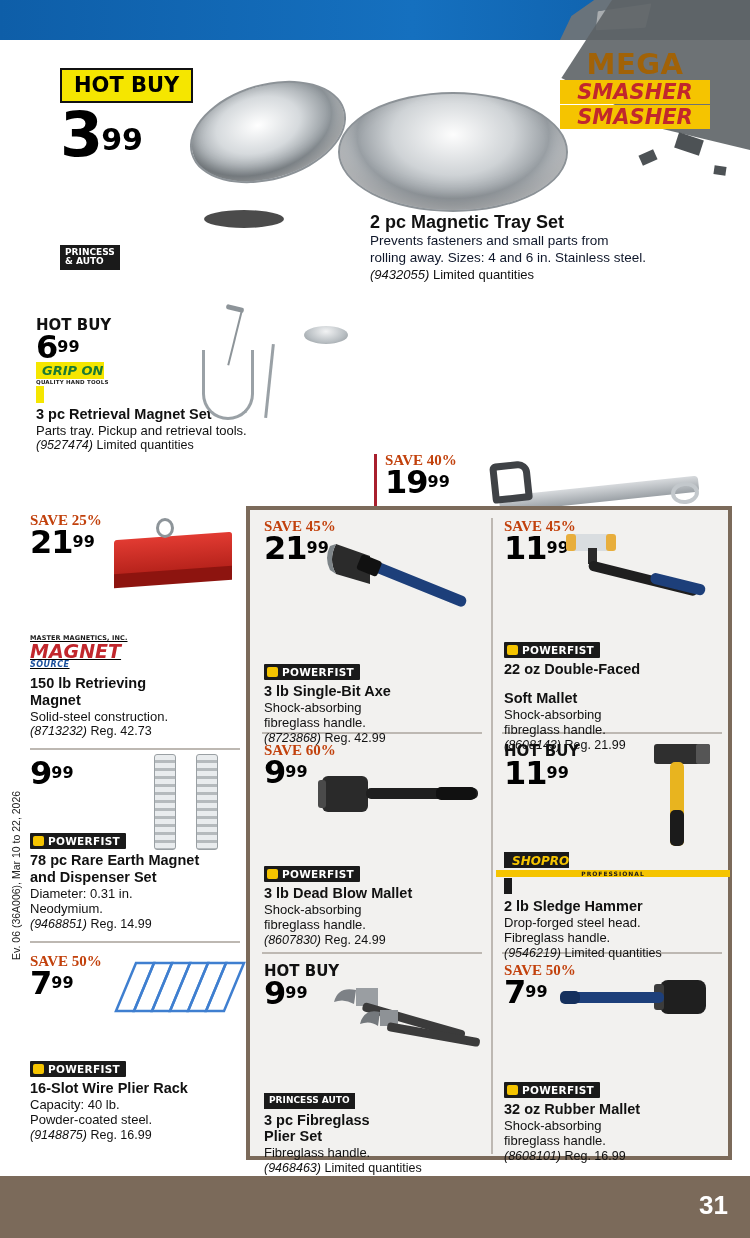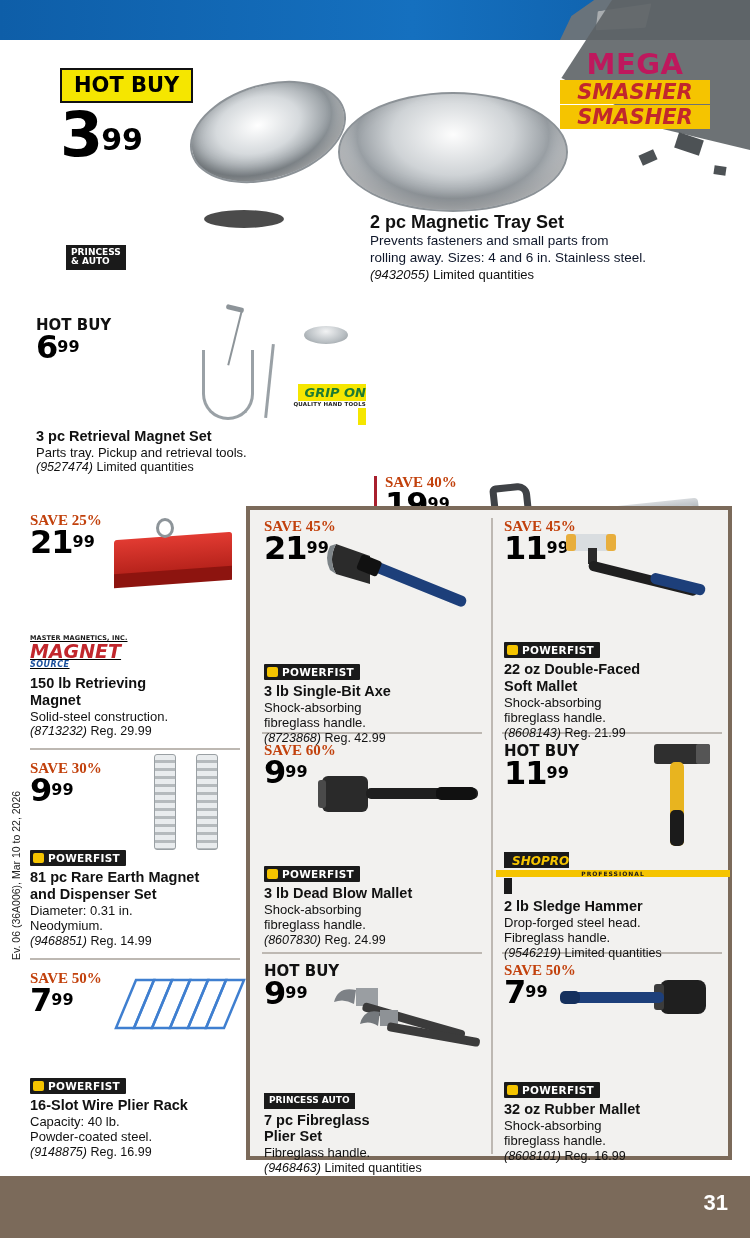--- a/index.html
+++ b/index.html
@@ -38,21 +38,21 @@
     background: #5d6366;
     clip-path: polygon(40% 0, 100% 0, 100% 100%, 62% 86%, 18% 52%);
     opacity: .9;
   }
   .rockbit { position: absolute; background:#4d5255; }
   .mega-logo {
     position: absolute; right: 22px; top: 10px; width: 150px; text-align: center;
     z-index: 4;
   }
   .mega-logo .mega {
-    font-size: 29px; font-weight: bold; color: #be185d; letter-spacing: .5px;
+    font-size: 29px; font-weight: bold; color: #a16207; letter-spacing: .5px;
     font-family: "DejaVu Sans", sans-serif; line-height: 1;
   }
   .mega-logo .smash {
     margin-top: 1px;
     background: #f5c400; color: #c1272d; font-weight: bold;
     font-size: 21px; letter-spacing: 0px; line-height: 1.05;
     font-style: italic; padding: 1px 3px;
     font-family: "DejaVu Sans", sans-serif;
   }
   .mega-logo .smash2 {
@@ -135,21 +135,21 @@
     font-family: "Liberation Sans", sans-serif;
   }
 
   
   .footer {
     position: absolute; left: 0; bottom: 0; width: 750px; height: 62px;
     background: #7b6a5a; color: #fff;
     display: flex; align-items: center; justify-content: center;
   }
   .footer-text { font-size: 16.5px; font-weight: bold; letter-spacing: .1px; }
-  .page-num { position: absolute; right: 22px; top: 14px; font-size: 22px; font-weight: bold; }
+  .page-num { position: absolute; right: 22px; top: 14px; font-size: 26px; font-weight: bold; }
 
   .item { position: relative; }
   .item .title { font-size: 14.5px; font-weight: bold; color:#111; line-height:1.15; margin-top:3px;}
   .item .desc  { font-size: 13px; color:#111; line-height:1.2; }
   .item .sku   { font-size: 12.5px; color:#111; font-style: italic; }
   .item .sku .reg { font-style: normal; }
 
   
   .art { position: absolute; }
   .tray-big {
@@ -190,21 +190,21 @@
   <div class="art tray-small" style="left:170px; top:44px;"></div>
   <div class="art" style="left:186px; top:170px; width:80px; height:18px; background:#2b2b2b; border-radius:50%; opacity:.85;"></div>
 
   <div style="position:absolute; left:42px; top:28px;">
     <div class="hotbuy-badge">HOT BUY</div>
     <div class="price-big" style="margin-top:4px;">
       <span class="dollars">3</span><span class="cents">99</span>
     </div>
   </div>
 
-  <div style="position:absolute; left:48px; top:205px;">
+  <div style="position:absolute; left:42px; top:205px;">
     <span class="brand-pnd">
       <span>PRINCESS</span><br>
       <span>&amp; AUTO</span>
     </span>
   </div>
 
   <div class="hero-caption">
     <div class="prod-title">2 pc Magnetic Tray Set</div>
     <div class="prod-desc">Prevents fasteners and small parts from</div>
     <div class="prod-desc">rolling away. Sizes: 4 and 6 in. Stainless steel.</div>
@@ -220,21 +220,21 @@
   <div class="price-mid">
     <span class="dollars">6</span><span class="cents">99</span>
   </div>
 
   <div class="art" style="left:198px; top:-6px; width:2px; height:56px; background:#8d9499; transform:rotate(14deg);"></div>
   <div class="art" style="left:190px; top:-10px; width:18px; height:5px; background:#8d9499; border-radius:2px; transform:rotate(14deg);"></div>
   <div class="art" style="left:166px; top:34px; width:52px; height:70px; border:3px solid #9aa1a6; border-radius:0 0 26px 26px; border-top:none;"></div>
   <div class="art" style="left:232px; top:28px; width:3px; height:74px; background:#9aa1a6; transform:rotate(6deg);"></div>
   <div class="art" style="left:268px; top:10px; width:44px; height:18px; border-radius:50%; background:radial-gradient(ellipse at 50% 30%,#f2f3f4,#b9bfc3 60%,#8b9196);"></div>
 
-  <div style="margin-top:22px;text-align:right;">
+  <div style="">
     <span class="brand-gripon">
       <span>GRIP ON</span>
       <span class="sub">QUALITY HAND TOOLS</span>
     </span>
   </div>
   <div class="title">3 pc Retrieval Magnet Set</div>
   <div class="desc">Parts tray. Pickup and retrieval tools.</div>
   <div class="sku">
     <span>(9527474)</span>
     <span class="reg">Limited quantities</span>
@@ -276,38 +276,37 @@
     <div style="margin-top:78px;" class="brand-magnetsource">
       <div class="top">MASTER MAGNETICS, INC.</div>
       <div class="mid">MAGNET</div>
       <div class="bot">SOURCE</div>
     </div>
     <div class="title" style="margin-top:6px;">150 lb Retrieving</div>
     <div class="title" style="margin-top:0;">Magnet</div>
     <div class="desc">Solid-steel construction.</div>
     <div class="sku">
       <span>(8713232)</span>
-      <span class="reg">Reg. 29.99</span>
+      <span class="reg">Reg. 42.73</span>
     </div>
   </div>
 
   <div class="left-sep"></div>
 
   <div class="item" style="margin-top:10px;">
-    <div class="save-label">SAVE 30%</div>
     <div class="price-mid">
       <span class="dollars">9</span><span class="cents">99</span>
     </div>
     <div class="art" style="left:124px; top:-6px; width:22px; height:96px; background:repeating-linear-gradient(180deg,#e9ecee 0 5px,#b5babd 5px 8px); border:1px solid #9aa0a4; border-radius:3px;"></div>
     <div class="art" style="left:166px; top:-6px; width:22px; height:96px; background:repeating-linear-gradient(180deg,#e9ecee 0 5px,#b5babd 5px 8px); border:1px solid #9aa0a4; border-radius:3px;"></div>
 
     <div style="margin-top:44px;">
       <span class="brand-powerfist">POWERFIST</span>
     </div>
-    <div class="title">81 pc Rare Earth Magnet</div>
+    <div class="title">78 pc Rare Earth Magnet</div>
     <div class="title" style="margin-top:0;">and Dispenser Set</div>
     <div class="desc">Diameter: 0.31 in.</div>
     <div class="desc">Neodymium.</div>
     <div class="sku">
       <span>(9468851)</span>
       <span class="reg">Reg. 14.99</span>
     </div>
   </div>
 
   <div class="left-sep"></div>
@@ -412,21 +411,21 @@
         <path d="M36 10 Q18 6 14 22 Q24 18 34 24 Z" fill="#7d8186"></path>
         <rect x="44" y="22" width="106" height="9" rx="4" fill="#3b3b3b" transform="rotate(16 44 22)"></rect>
         <path d="M60 30 L78 30 L78 46 L60 46 Z" fill="#8e9296"></path>
         <path d="M60 32 Q44 28 40 44 Q50 40 58 46 Z" fill="#74787c"></path>
         <rect x="68" y="42" width="94" height="9" rx="4" fill="#3b3b3b" transform="rotate(10 68 42)"></rect>
       </svg>
     </div>
     <div style="margin-top:82px;text-decoration:underline;">
       <span class="brand-pnd">PRINCESS AUTO</span>
     </div>
-    <div class="title">7 pc Fibreglass</div>
+    <div class="title">3 pc Fibreglass</div>
     <div class="title" style="margin-top:0;">Plier Set</div>
     <div class="desc">Fibreglass handle.</div>
     <div class="sku">
       <span>(9468463)</span>
       <span class="reg">Limited quantities</span>
     </div>
   </div>
 
   <div class="item" style="position:absolute; left:254px; top:8px; width:218px;">
     <div class="save-label">SAVE 45%</div>
@@ -440,21 +439,21 @@
         <rect x="64" y="6" width="10" height="17" rx="3" fill="#e8ae3c"></rect>
         <rect x="46" y="20" width="9" height="16" fill="#2a2a2a"></rect>
         <rect x="48" y="32" width="112" height="10" rx="5" fill="#1f1f1f" transform="rotate(14 48 32)"></rect>
         <rect x="110" y="44" width="56" height="11" rx="5" fill="#1d3f7a" transform="rotate(14 110 44)"></rect>
       </svg>
     </div>
     <div style="margin-top:78px;">
       <span class="brand-powerfist">POWERFIST</span>
     </div>
     <div class="title">22 oz Double-Faced</div>
-    <div class="title" style="margin-top:0;">Soft Mallet</div>
+    <div class="title" style="margin-top:12px;">Soft Mallet</div>
     <div class="desc">Shock-absorbing</div>
     <div class="desc">fibreglass handle.</div>
     <div class="sku">
       <span>(8608143)</span>
       <span class="reg">Reg. 21.99</span>
     </div>
   </div>
 
   <div class="item" style="position:absolute; left:254px; top:232px; width:218px;">
     <div class="hotbuy-label">HOT BUY</div>

